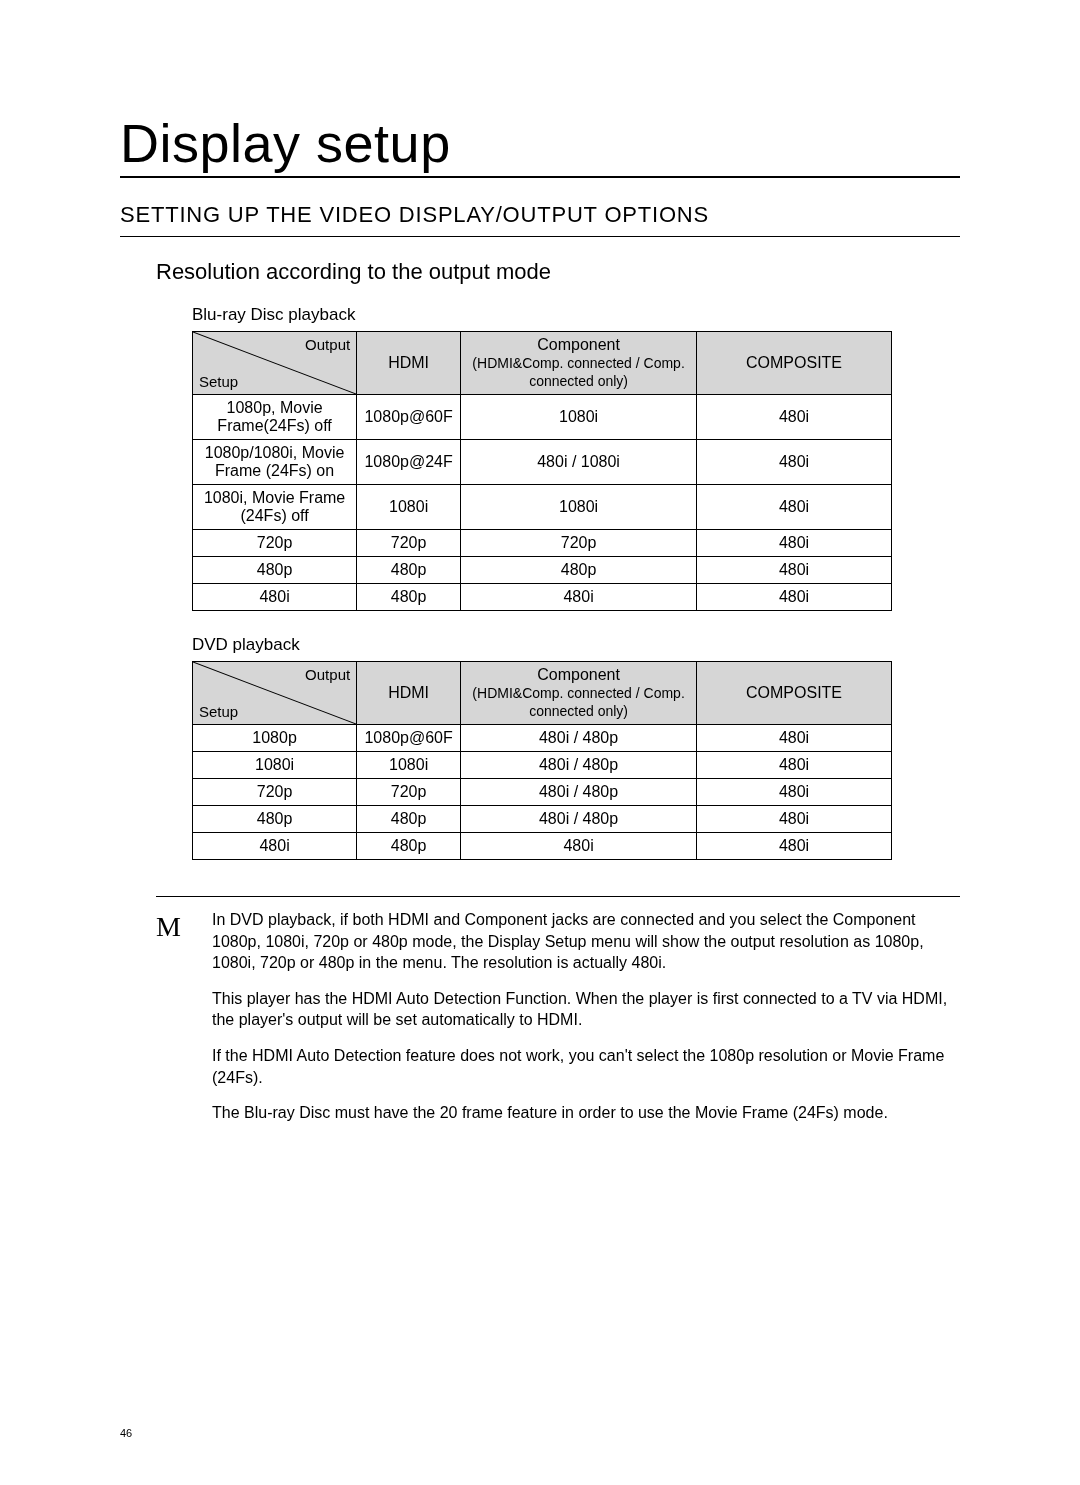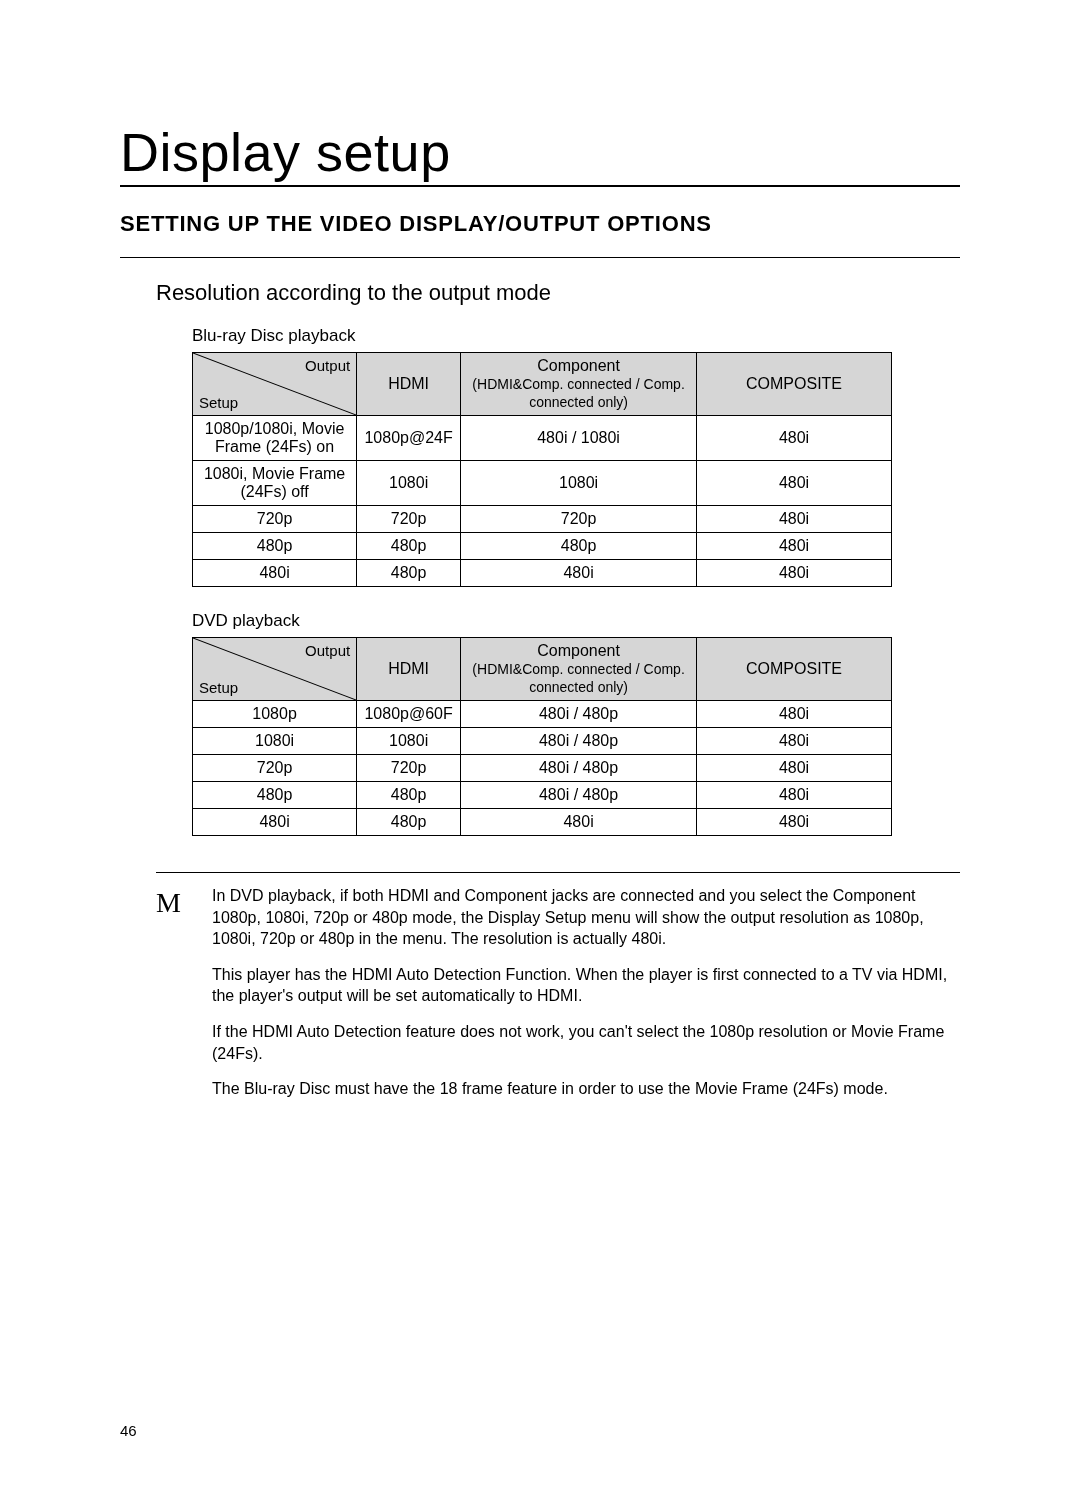--- a/index.html
+++ b/index.html
@@ -16,28 +16,28 @@
     padding: 100px 120px 40px 120px;
     position: relative;
   }
   .title {
     font-family: Arial, Helvetica, sans-serif;
     font-size: 54px;
     font-weight: 400;
     letter-spacing: 0.5px;
     border-bottom: 2px solid #000;
     padding-bottom: 2px;
-    margin: 21px 0 24px 0;
+    margin: 12px 0 24px 0;
   }
   .section-heading {
     font-size: 22px;
     letter-spacing: 0.8px;
-    font-weight: 700;
+    font-weight: 400;
     border-bottom: 1px solid #000;
-    padding-bottom: 20px;
+    padding-bottom: 8px;
     margin: 16px 0 22px 0;
   }
   .sub-heading {
     font-size: 22px;
     font-weight: 400;
     margin: 0 0 20px 36px;
   }
   .table-caption {
     font-size: 17px;
     margin: 10px 0 6px 72px;
@@ -106,21 +106,21 @@
   .notes-list {
     flex: 1;
     font-size: 16px;
     line-height: 1.35;
   }
   .notes-list p { margin: 0 0 14px 0; }
   .page-number {
     position: absolute;
     left: 120px;
     bottom: 46px;
-    font-size: 15px;
+    font-size: 11px;
   }
 </style>
 </head>
 <body>
 
 <div class="page">
 
   <h1 class="title">Display setup</h1>
 
   <div class="section-heading">SETTING UP THE VIDEO DISPLAY/OUTPUT OPTIONS</div>
@@ -148,20 +148,26 @@
         <th>HDMI</th>
         <th>
           <span>Component</span><br>
           <span style="font-size:14px">(HDMI&amp;Comp. connected / Comp. connected only)</span>
         </th>
         <th>COMPOSITE</th>
       </tr>
     </thead>
     <tbody>
       <tr>
+        <td>1080p, Movie Frame(24Fs) off</td>
+        <td>1080p@60F</td>
+        <td>1080i</td>
+        <td>480i</td>
+      </tr>
+      <tr>
         <td>1080p/1080i, Movie Frame (24Fs) on</td>
         <td>1080p@24F</td>
         <td>480i / 1080i</td>
         <td>480i</td>
       </tr>
       <tr>
         <td>1080i, Movie Frame (24Fs) off</td>
         <td>1080i</td>
         <td>1080i</td>
         <td>480i</td>
@@ -247,19 +253,19 @@
     </tbody>
   </table>
 
   <div class="notes-block">
     <div class="m-icon">M</div>
     <div class="notes-list">
       <p>In DVD playback, if both HDMI and Component jacks are connected and you select the Component 1080p, 1080i, 720p or 480p mode, the Display Setup menu will show the output resolution as 1080p, 1080i, 720p or 480p in the menu.
 The resolution is actually 480i.</p>
       <p>This player has the HDMI Auto Detection Function. When the player is ﬁrst connected to a TV via HDMI, the player's output will be set automatically to HDMI.</p>
       <p>If the HDMI Auto Detection feature does not work, you can't select the 1080p resolution or Movie Frame (24Fs).</p>
-      <p>The Blu-ray Disc must have the 18 frame feature in order to use the Movie Frame (24Fs) mode.</p>
+      <p>The Blu-ray Disc must have the 20 frame feature in order to use the Movie Frame (24Fs) mode.</p>
     </div>
   </div>
 
   <div class="page-number">46</div>
 
 </div>
 
 </body></html>

